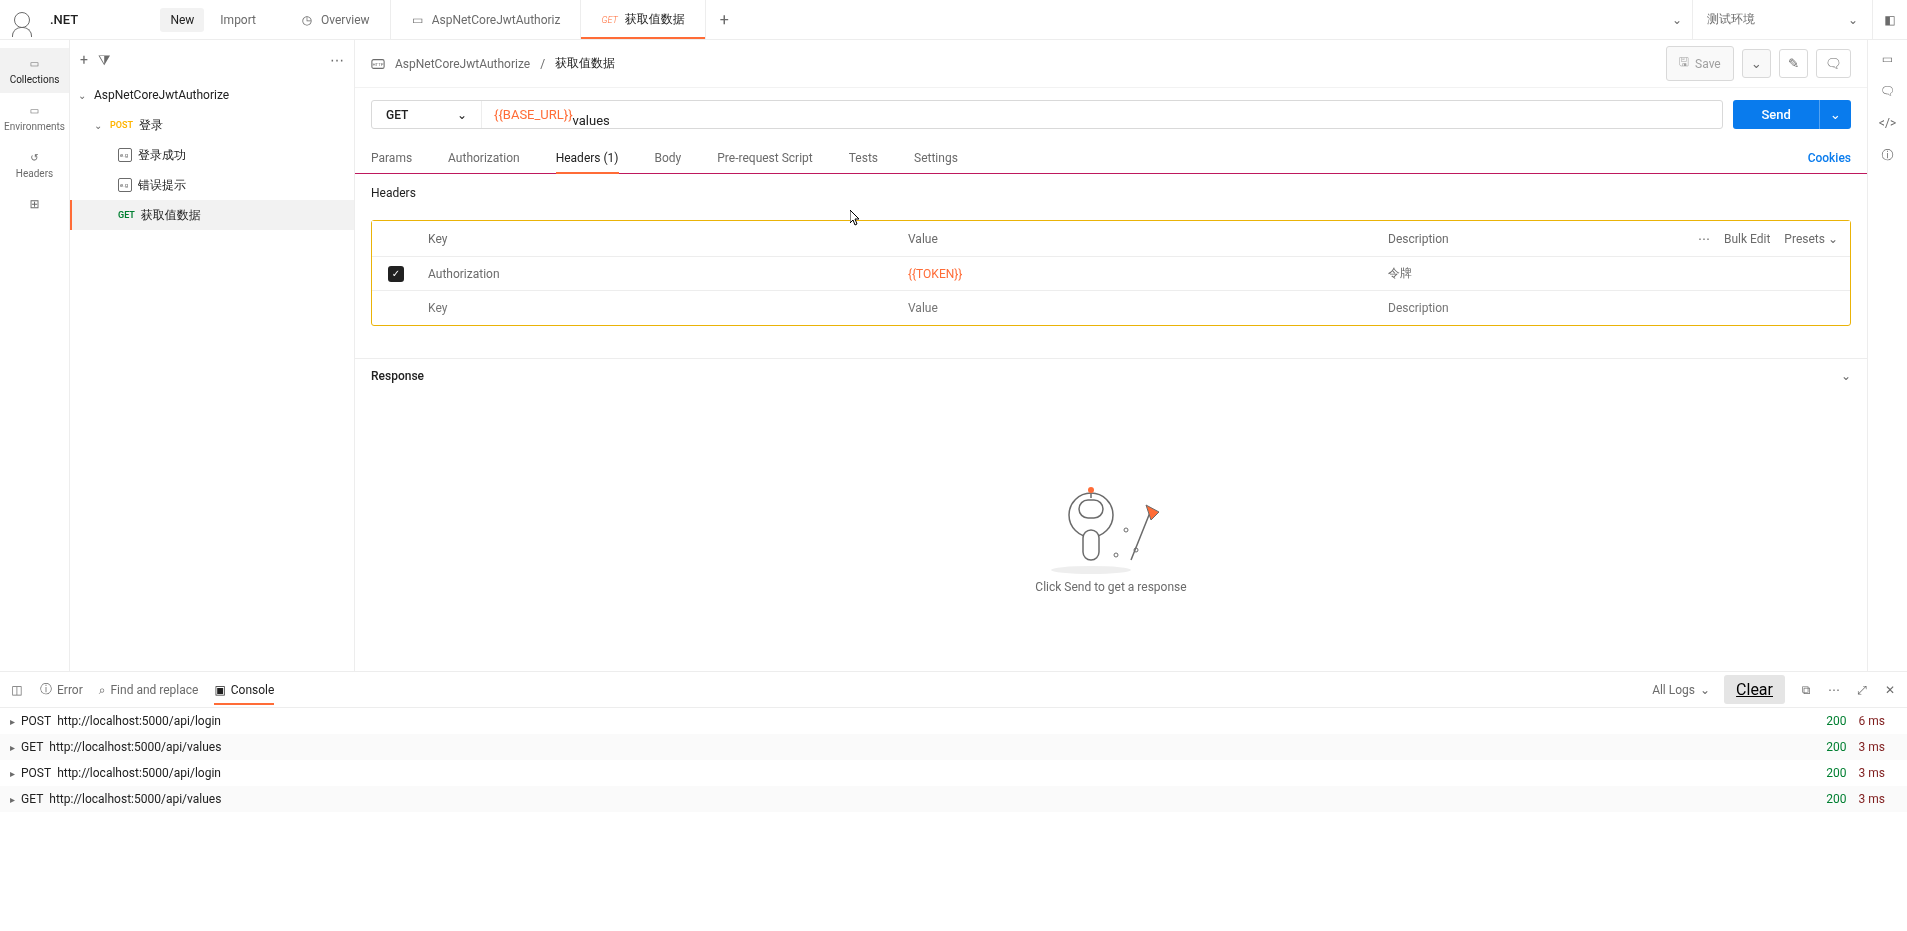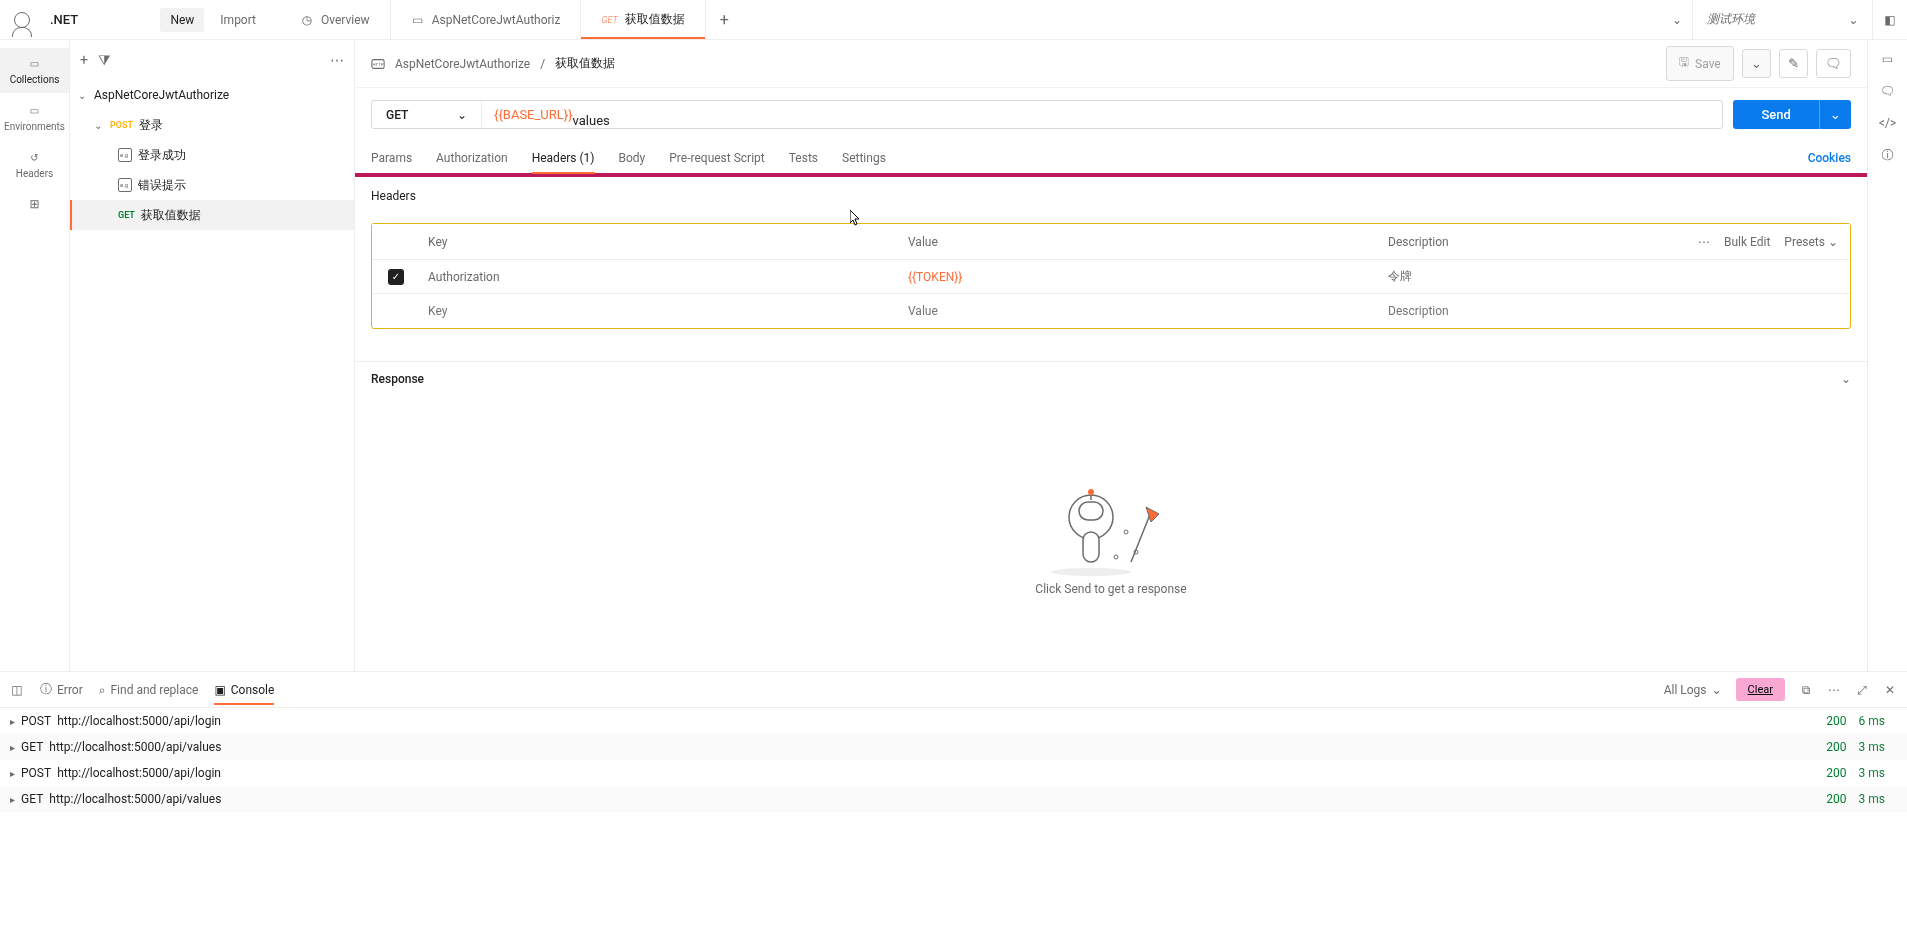--- a/index.html
+++ b/index.html
@@ -14,21 +14,21 @@
 .btn-small{background:#f2f2f2;border:none;padding:5px 10px;border-radius:3px;font-size:12px;color:#212121;cursor:pointer;}
 .btn-ghost{background:transparent;border:none;padding:5px 10px;font-size:12px;color:#6b6b6b;cursor:pointer;}
 .tabs{display:flex;align-items:center;flex:1;height:100%;}
 .tab{display:flex;align-items:center;gap:7px;padding:0 20px;height:100%;border-right:1px solid #ededed;color:#6b6b6b;font-size:12px;cursor:pointer;position:relative;}
 .tab.active{color:#212121;}
 .tab.active::after{content:"";position:absolute;bottom:0;left:0;right:0;height:2px;background:#ff6c37;}
 .tab-method{font-size:9px;font-weight:300;color:#007f31;font-style:italic;}
 .tab.active .tab-method{color:#ff6c37;}
 .add-tab{padding:0 14px;color:#6b6b6b;cursor:pointer;font-size:16px;}
 .tabs-more{padding:0 10px;color:#6b6b6b;cursor:pointer;}
-.env-sel{width:180px;padding:0 14px;display:flex;align-items:center;justify-content:space-between;height:100%;border-left:1px solid #ededed;color:#6b6b6b;cursor:pointer;font-style:italic;}
+.env-sel{width:180px;padding:0 14px;display:flex;align-items:center;justify-content:space-between;height:100%;border-left:1px solid #ededed;color:#6b6b6b;cursor:pointer;}
 .env-actions{display:flex;align-items:center;padding:0 10px;gap:10px;border-left:1px solid #ededed;height:100%;}
 .ico{width:14px;height:14px;display:inline-flex;align-items:center;justify-content:center;color:#6b6b6b;}
 .body-row{display:flex;flex:1;min-height:0;}
 .nav-rail{width:70px;border-right:1px solid #ededed;display:flex;flex-direction:column;align-items:center;padding-top:8px;gap:2px;}
 .rail-item{display:flex;flex-direction:column;align-items:center;gap:4px;padding:8px 0;width:100%;font-size:10px;color:#6b6b6b;cursor:pointer;}
 .rail-item.active{background:#f2f2f2;color:#212121;}
 .rail-more{margin-top:8px;color:#6b6b6b;cursor:pointer;}
 .sidebar{width:285px;border-right:1px solid #ededed;display:flex;flex-direction:column;}
 .sidebar-tools{display:flex;align-items:center;height:40px;padding:0 10px;gap:10px;}
 .tool-btn{color:#6b6b6b;cursor:pointer;font-size:14px;}
@@ -56,21 +56,21 @@
 .icon-btn{border:1px solid #d9d9d9;background:#fff;padding:6px 8px;border-radius:3px;color:#6b6b6b;cursor:pointer;}
 .url-bar{display:flex;align-items:stretch;margin:12px 16px 0;gap:10px;}
 .method-url{flex:1;display:flex;border:1px solid #d9d9d9;border-radius:3px;overflow:hidden;}
 .method-sel{width:110px;display:flex;align-items:center;justify-content:space-between;padding:0 14px;border-right:1px solid #ededed;font-size:12px;font-weight:500;cursor:pointer;}
 .url-input{flex:1;display:flex;align-items:center;padding:0 12px;font-size:13px;}
 .url-var{color:#ff6c37;}
 .url-text{color:#212121;margin-top:12px;}
 .send-btn{display:flex;align-items:stretch;}
 .send-main{background:#097bed;color:#fff;border:none;padding:0 28px;font-size:13px;font-weight:500;border-radius:3px 0 0 3px;cursor:pointer;}
 .send-drop{background:#097bed;color:#fff;border:none;border-left:1px solid rgba(255,255,255,.3);padding:0 10px;border-radius:0 3px 3px 0;cursor:pointer;}
-.req-tabs{display:flex;align-items:center;padding:0 16px;margin-top:14px;gap:24px;border-bottom:4px solid #be185d;}
+.req-tabs{display:flex;align-items:center;padding:0 16px;margin-top:14px;gap:36px;border-bottom:1px solid #be185d;}
 .req-tab{padding:8px 0;font-size:12px;color:#6b6b6b;cursor:pointer;position:relative;}
 .req-tab.active{color:#212121;}
 .req-tab.active::after{content:"";position:absolute;bottom:-1px;left:0;right:0;height:2px;background:#ff6c37;}
 .req-tabs-right{margin-left:auto;}
 .cookies-link{color:#097bed;font-size:12px;cursor:pointer;font-weight:500;}
 .section-label{padding:12px 16px 8px;font-size:12px;font-weight:400;color:#212121;}
 .hdr-table{margin:12px 16px;border:1px solid #eab308;border-radius:3px;}
 .hdr-head{display:flex;align-items:center;height:36px;border-bottom:1px solid #ededed;background:#fff;}
 .hdr-check{width:48px;display:flex;justify-content:center;}
 .hdr-key{flex:0 0 480px;padding:0 8px;font-size:12px;color:#6b6b6b;}
@@ -88,30 +88,30 @@
 .resp-empty{flex:1;display:flex;flex-direction:column;align-items:center;justify-content:center;gap:0;color:#6b6b6b;}
 .astronaut{width:140px;height:110px;position:relative;}
 .right-rail{width:40px;border-left:1px solid #ededed;display:flex;flex-direction:column;align-items:center;padding-top:12px;gap:18px;}
 .console-panel{border-top:1px solid #ededed;display:flex;flex-direction:column;height:260px;}
 .console-tabs{display:flex;align-items:center;height:36px;padding:0 10px;gap:16px;border-bottom:1px solid #ededed;}
 .ct-item{display:flex;align-items:center;gap:5px;font-size:12px;color:#6b6b6b;cursor:pointer;padding:8px 0;position:relative;}
 .ct-item.active{color:#212121;}
 .ct-item.active::after{content:"";position:absolute;bottom:0;left:0;right:0;height:2px;background:#ff6c37;}
 .ct-right{margin-left:auto;display:flex;align-items:center;gap:14px;}
 .log-filter{display:flex;align-items:center;gap:5px;font-size:12px;color:#6b6b6b;cursor:pointer;}
-.clear-btn{background:#f9a8d4;border:none;padding:5px 12px;border-radius:3px;font-size:11px;cursor:pointer;text-decoration:underline;}
+.clear-btn{background:#e5e5e5;border:none;padding:5px 12px;border-radius:3px;font-size:16px;cursor:pointer;text-decoration:underline;}
 .console-logs{flex:1;overflow:auto;font-family:Consolas,Monaco,monospace;font-size:12px;}
 .log-row{display:flex;align-items:center;height:26px;padding:0 10px;gap:6px;}
 .log-row:nth-child(even){background:#fafafa;}
 .log-exp{color:#6b6b6b;font-size:10px;cursor:pointer;}
 .log-method{color:#212121;}
 .log-url{color:#212121;}
 .log-right{margin-left:auto;display:flex;align-items:center;gap:12px;}
 .log-status{color:#007f31;}
-.log-time{color:#15803d;}
+.log-time{color:#7f1d1d;}
 .log-lang{color:#6b6b6b;font-size:10px;}
 .cursor-pointer{position:absolute;left:850px;top:210px;width:12px;height:16px;pointer-events:none;z-index:9999;}
 .cursor-pointer svg{display:block;}
 </style>
 </head>
 <body>
 
 <div class="app">
 
   <div class="topbar">

